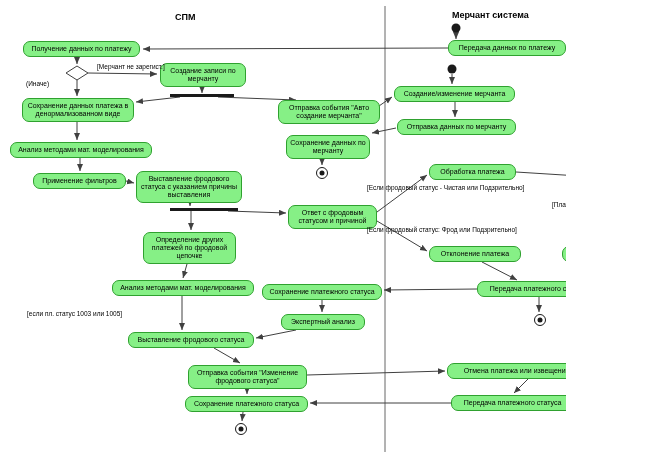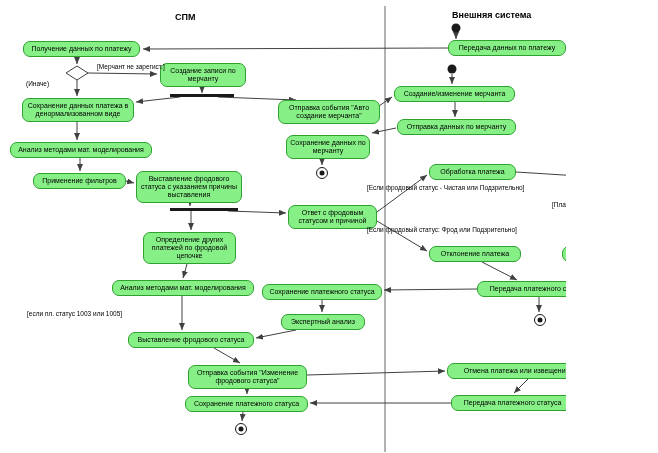--- a/index.html
+++ b/index.html
@@ -87,21 +87,21 @@
 
     <circle class="final-outer" cx="322" cy="173" r="5.5"></circle>
     <circle class="final-inner" cx="322" cy="173" r="2.5"></circle>
     <circle class="final-outer" cx="540" cy="320" r="5.5"></circle>
     <circle class="final-inner" cx="540" cy="320" r="2.5"></circle>
     <circle class="final-outer" cx="241" cy="429" r="5.5"></circle>
     <circle class="final-inner" cx="241" cy="429" r="2.5"></circle>
   </svg>
 
   <div class="lane-title" style="left:175px;top:12px">СПМ</div>
-  <div class="lane-title" style="left:452px;top:10px">Внешняя система</div>
+  <div class="lane-title" style="left:452px;top:10px">Мерчант система</div>
 
   <div class="node" style="left:23px;top:41px;width:117px;height:16px">Получение данных по платежу</div>
   <div class="node" style="left:160px;top:63px;width:86px;height:24px">Создание записи по мерчанту</div>
   <div class="node" style="left:22px;top:98px;width:112px;height:24px">Сохранение данных платежа в денормализованном виде</div>
   <div class="node" style="left:10px;top:142px;width:142px;height:16px">Анализ методами мат. моделирования</div>
   <div class="node" style="left:33px;top:173px;width:93px;height:16px">Применение фильтров</div>
   <div class="node" style="left:136px;top:171px;width:106px;height:32px">Выставление фродового статуса с указанием причины выставления</div>
   <div class="node" style="left:278px;top:100px;width:102px;height:24px">Отправка события "Авто создание мерчанта"</div>
   <div class="node" style="left:286px;top:135px;width:84px;height:24px">Сохранение данных по мерчанту</div>
   <div class="node" style="left:288px;top:205px;width:89px;height:24px">Ответ с фродовым статусом и причиной</div>

